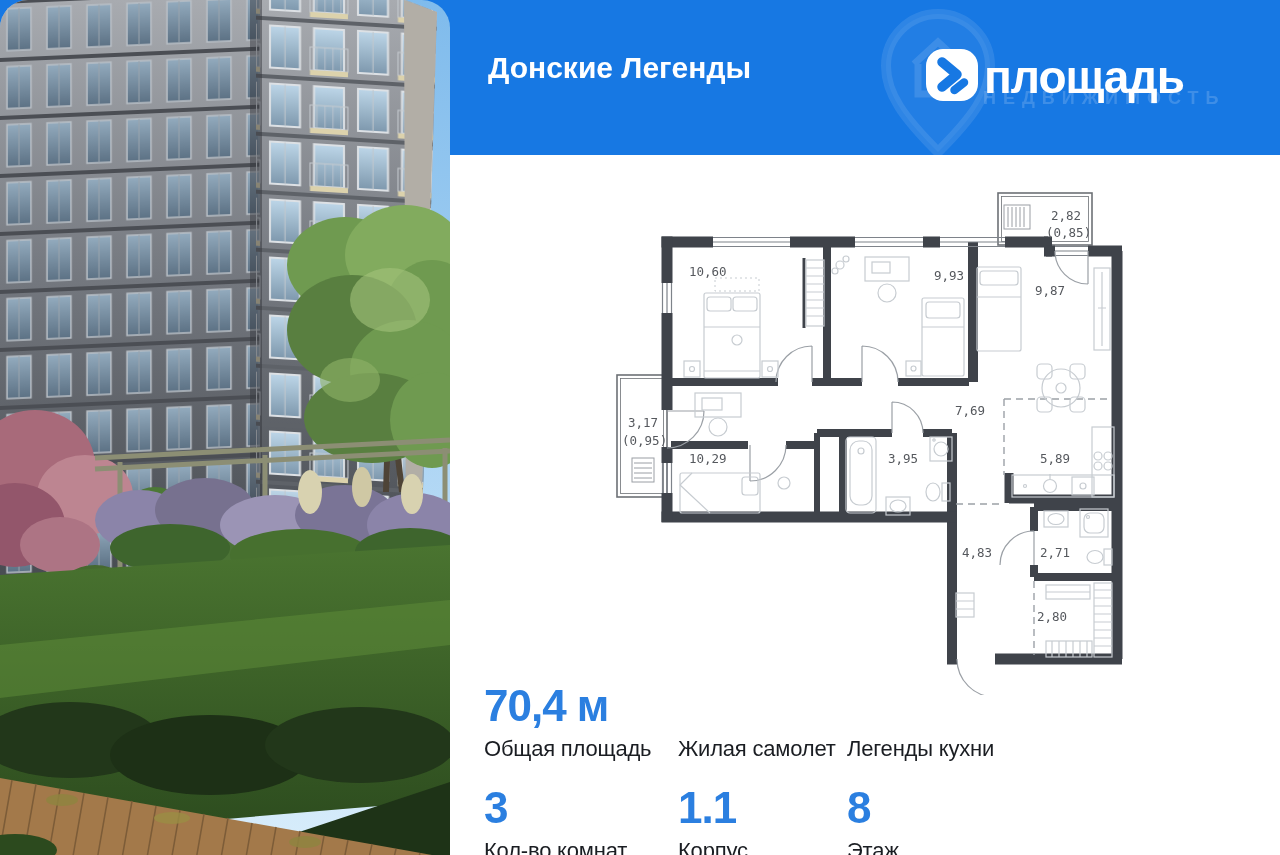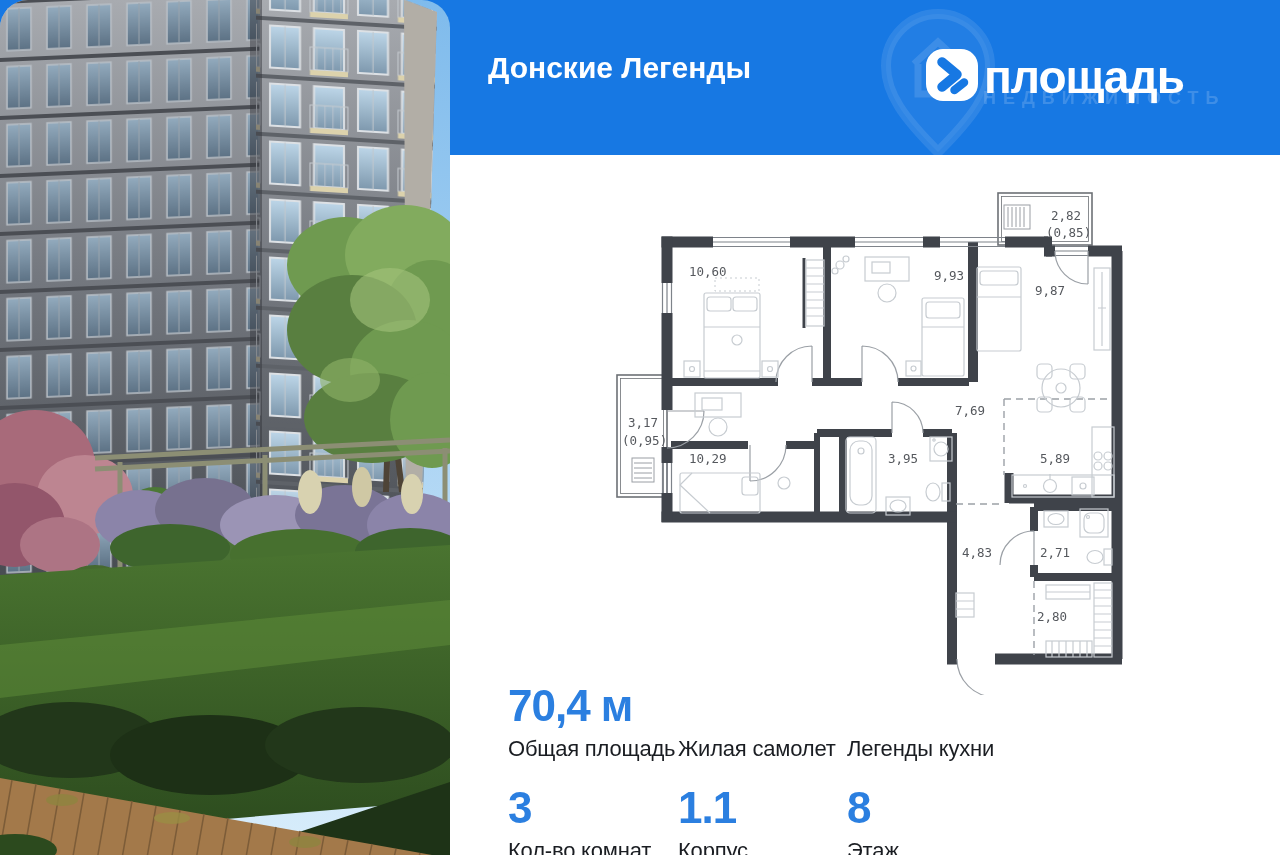--- a/index.html
+++ b/index.html
@@ -18,21 +18,21 @@
   .wordmark{position:absolute;left:534px;top:50px;font-size:46px;font-weight:700;color:#ffffff;
             letter-spacing:-1px;}
   .photo{position:absolute;left:0;top:0;width:450px;height:855px;border-radius:28px 28px 0 0;
          overflow:hidden;}
   .plan{position:absolute;left:600px;top:175px;width:540px;height:520px;}
   .plan text{font-family:"DejaVu Sans Mono",monospace;font-size:12.5px;fill:#55585d;}
   .stat{position:absolute;}
   .stat-value{font-size:44px;font-weight:700;color:#2b7fe0;letter-spacing:-1px;height:46px;
               line-height:1.0;}
   .stat-label{font-size:22px;color:#1a1d22;margin-top:6px;letter-spacing:-0.2px;}
-  .c1{left:508px;} .c2{left:678px;} .c3{left:847px;}
+  .c1{left:484px;} .c2{left:678px;} .c3{left:847px;}
   .r1{top:684px;} .r2{top:786px;}
 </style>
 </head>
 <body>
 
 <div>
 
   <div class="header-strip"></div>
 
   <div class="header-content">

